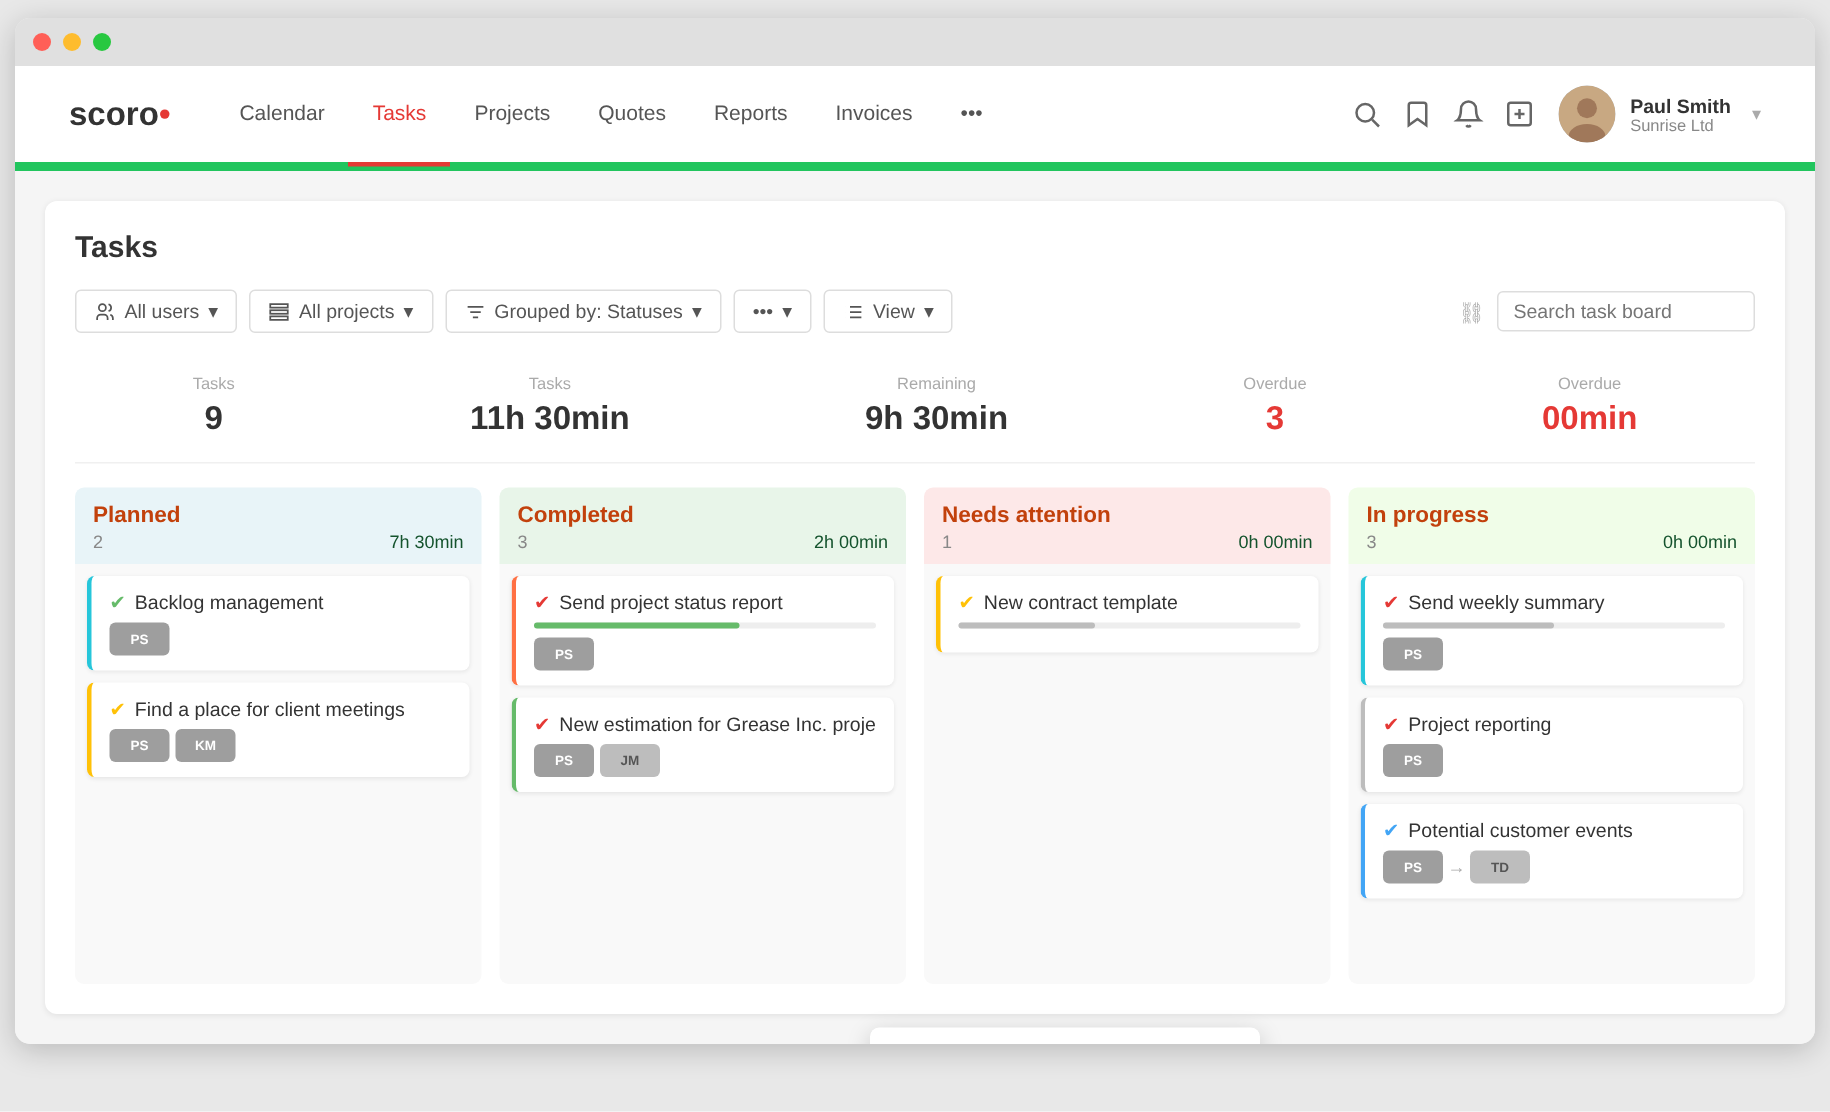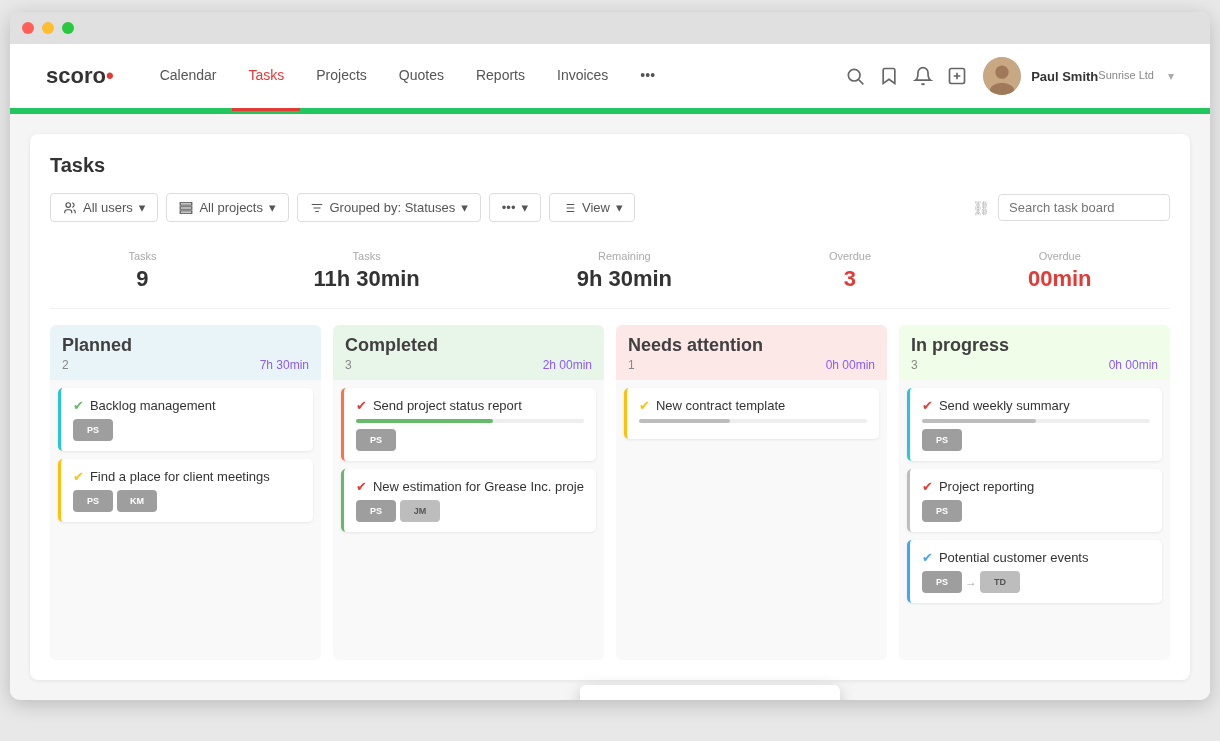--- a/index.html
+++ b/index.html
@@ -16,21 +16,21 @@
     .navbar { background: #fff; height: 70px; display: flex; align-items: center; padding: 0 36px; border-bottom: 6px solid #22c55e; gap: 0; }
     .logo { font-size: 22px; font-weight: 700; color: #333; margin-right: 30px; display: flex; align-items: center; }
     .logo-dot { color: #e53935; }
     .nav-links { display: flex; align-items: center; gap: 0; flex: 1; }
     .nav-link { padding: 0 16px; height: 70px; display: flex; align-items: center; font-size: 14px; color: #555; cursor: pointer; text-decoration: none; border-bottom: 3px solid transparent; }
     .nav-link.active { color: #e53935; border-bottom: 3px solid #e53935; }
     .nav-icons { display: flex; align-items: center; gap: 14px; margin-right: 16px; }
     .nav-icon { width: 20px; height: 20px; display: flex; align-items: center; justify-content: center; color: #666; cursor: pointer; font-size: 16px; }
     .user-area { display: flex; align-items: center; gap: 10px; cursor: pointer; }
     .avatar { width: 38px; height: 38px; border-radius: 50%; background: #bbb; overflow: hidden; display: flex; align-items: center; justify-content: center; }
-    .user-info { display: flex; }
+    .user-info { display: flex; flex-direction: column; }
     .user-name { font-size: 13px; font-weight: 600; color: #333; }
     .user-company { font-size: 11px; color: #888; }
     .chevron { color: #aaa; font-size: 12px; margin-left: 4px; }
 
     
     .main { background: #f5f5f5; padding: 20px; }
     .content-card { background: #fff; border-radius: 8px; padding: 20px; box-shadow: 0 1px 4px rgba(0,0,0,0.08); }
     .page-title { font-size: 20px; font-weight: 600; color: #333; margin-bottom: 16px; }
 
     
@@ -46,23 +46,23 @@
     
     .stats-bar { display: flex; justify-content: space-around; padding: 12px 0 16px; border-bottom: 1px solid #f0f0f0; margin-bottom: 16px; }
     .stat-item { display: flex; flex-direction: column; align-items: center; gap: 4px; }
     .stat-label { font-size: 11px; color: #aaa; }
     .stat-value { font-size: 22px; font-weight: 600; color: #333; }
 
     
     .kanban { display: flex; gap: 12px; }
     .kanban-col { flex: 1; border-radius: 6px; overflow: visible; }
     .col-header { padding: 10px 12px 8px; border-radius: 6px 6px 0 0; display: flex; justify-content: space-between; align-items: flex-end; }
-    .col-title { font-size: 18px; font-weight: 600; color: #404040; }
+    .col-title { font-size: 15px; font-weight: 600; color: #c2410c; }
     .col-count { font-size: 12px; color: #888; margin-top: 2px; }
-    .col-time { font-size: 12px; color: #8b5cf6; }
+    .col-time { font-size: 12px; color: #14532d; }
     .col-body { background: #f9f9f9; border-radius: 0 0 6px 6px; padding: 8px; min-height: 280px; }
 
     .col-planned .col-header { background: #e8f4f8; }
     .col-completed .col-header { background: #e8f5e9; }
     .col-needs .col-header { background: #fde8e8; }
     .col-inprogress .col-header { background: #f0fde8; }
 
     
     .task-card { background: #fff; border-radius: 5px; padding: 10px 12px; margin-bottom: 8px; box-shadow: 0 1px 3px rgba(0,0,0,0.08); position: relative; border-left: 3px solid transparent; }
     .task-card.cyan { border-left-color: #26c6da; }

